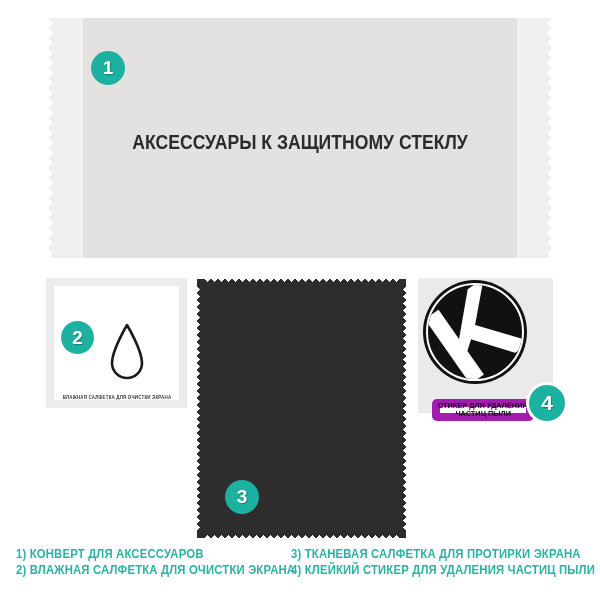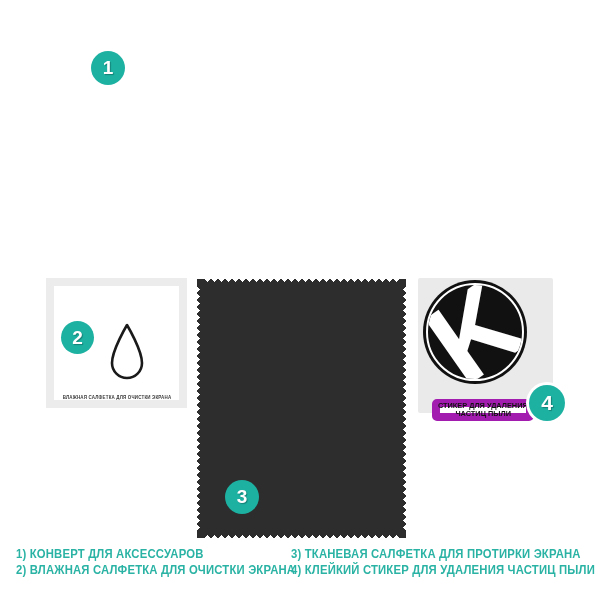--- a/index.html
+++ b/index.html
@@ -84,20 +84,26 @@
   .lg-1 { left:16px;  top:546px; }
   .lg-2 { left:16px;  top:562px; }
   .lg-3 { left:291px; top:546px; }
   .lg-4 { left:291px; top:562px; }
 </style>
 </head>
 <body>
 
 <div id="stage">
 
+  <div class="envelope">
+    <div class="env-edge l"></div>
+    <div class="env-edge r"></div>
+    <div class="env-body"></div>
+    <div class="env-title">АКСЕССУАРЫ К ЗАЩИТНОМУ СТЕКЛУ</div>
+  </div>
   <div class="badge b1">1</div>
 
   <div class="wipe-card">
     <div class="wipe-inner">
       <svg class="droplet" width="40" height="60" viewBox="0 0 40 60">
         <path d="M20 3 C 20 3, 5 28, 5 41 A 15 15 0 0 0 35 41 C 35 28, 20 3, 20 3 Z" fill="none" stroke="#1a1a1a" stroke-width="2.6" stroke-linejoin="round"></path>
       </svg>
       <div class="wipe-caption">ВЛАЖНАЯ САЛФЕТКА ДЛЯ ОЧИСТКИ ЭКРАНА</div>
     </div>
   </div>

